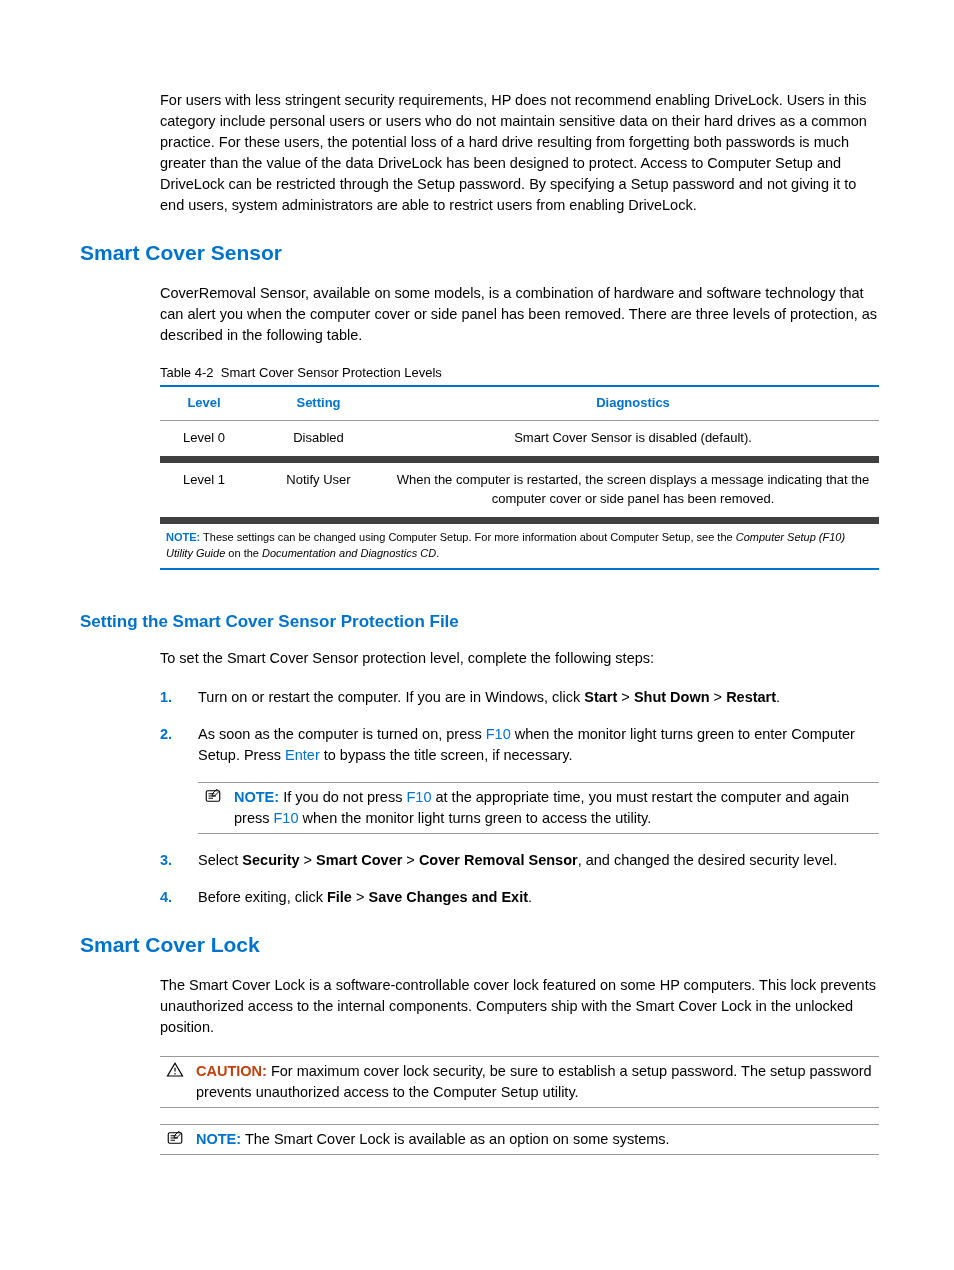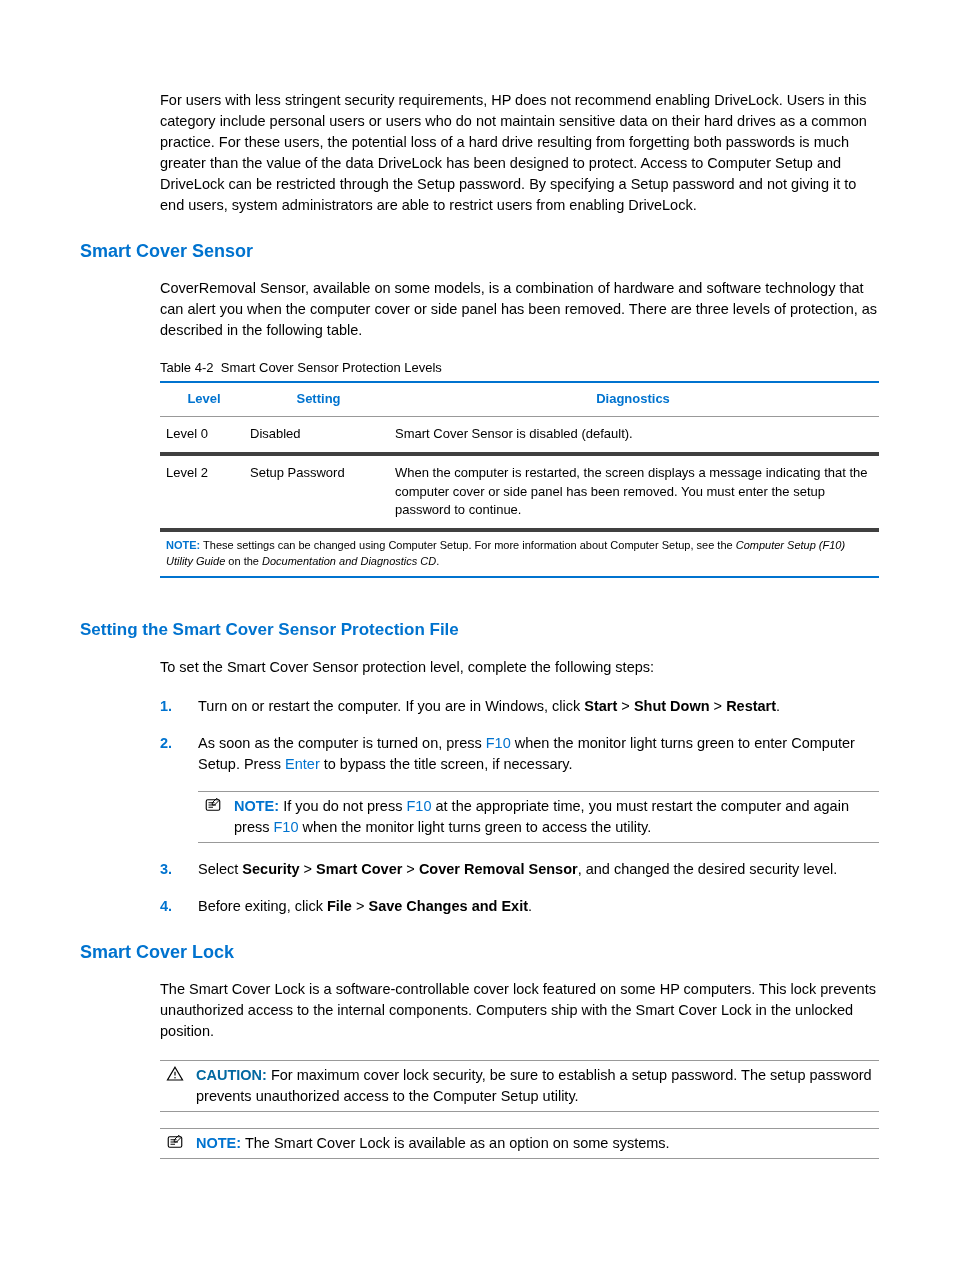--- a/index.html
+++ b/index.html
@@ -12,21 +12,21 @@
       width: 954px;
       margin: 0 auto;
       padding: 90px 75px 60px 80px;
     }
     .body-text {
       margin-left: 80px;
       margin-bottom: 18px;
     }
     h2.section-heading {
       color: #0073cf;
-      font-size: 18px;
+      font-size: 21px;
       font-weight: bold;
       margin-top: 22px;
       margin-bottom: 14px;
     }
     h3.subsection-heading {
       color: #0073cf;
       font-size: 17px;
       font-weight: bold;
       margin-top: 40px;
       margin-bottom: 14px;
@@ -48,21 +48,22 @@
       text-align: center;
       color: #0073cf;
       font-weight: bold;
       padding: 7px 8px 7px 0;
       border-bottom: 1px solid #999;
       margin-left: 25px;
     }
     table.levels td {
       padding: 8px 8px 8px 0;
       vertical-align: top;
-      border-bottom: 4px solid #404040;
+      border-bottom: 7px solid #404040;
+      text-align: center;
     }
     table.levels th:nth-child(1), table.levels td:nth-child(1) { width: 90px; padding-left: 6px;}
     table.levels th:nth-child(2), table.levels td:nth-child(2) { width: 145px; }
     .table-note {
       margin-left: 80px;
       font-size: 11px;
       padding: 6px 6px 6px 6px;
       border-bottom: 2px solid #0073cf;
     }
     .table-note .note-label { font-weight: bold; color: #0073cf; }
@@ -99,21 +100,21 @@
       margin-left: 118px;
     }
     .callout .icon {
       position: absolute;
       left: 6px;
       top: 4px;
       width: 18px;
       height: 18px;
     }
     .callout .callout-label { font-weight: bold; color: #0073cf; }
-    .callout.caution .callout-label { color: #0369a1; }
+    .callout.caution .callout-label { color: #c2410c; }
   </style>
 </head>
 <body>
 
 <p class="body-text">For users with less stringent security requirements, HP does not recommend enabling DriveLock. Users in this category include personal users or users who do not maintain sensitive data on their hard drives as a common practice. For these users, the potential loss of a hard drive resulting from forgetting both passwords is much greater than the value of the data DriveLock has been designed to protect. Access to Computer Setup and DriveLock can be restricted through the Setup password. By specifying a Setup password and not giving it to end users, system administrators are able to restrict users from enabling DriveLock.</p>
 
 <h2 class="section-heading">Smart Cover Sensor</h2>
 
 <p class="body-text">CoverRemoval Sensor, available on some models, is a combination of hardware and software technology that can alert you when the computer cover or side panel has been removed. There are three levels of protection, as described in the following table.</p>
 
@@ -129,23 +130,23 @@
       <th>Diagnostics</th>
     </tr>
   </thead>
   <tbody>
     <tr>
       <td>Level 0</td>
       <td>Disabled</td>
       <td>Smart Cover Sensor is disabled (default).</td>
     </tr>
     <tr>
-      <td>Level 2</td>
-      <td>Setup Password</td>
-      <td>When the computer is restarted, the screen displays a message indicating that the computer cover or side panel has been removed. You must enter the setup password to continue.</td>
+      <td>Level 1</td>
+      <td>Notify User</td>
+      <td>When the computer is restarted, the screen displays a message indicating that the computer cover or side panel has been removed.</td>
     </tr>
   </tbody>
 </table>
 
 <div class="table-note">
   <span class="note-label">NOTE:</span>
   <span>These settings can be changed using Computer Setup. For more information about Computer Setup, see the </span><span class="italic">Computer Setup (F10) Utility Guide</span><span> on the </span><span class="italic">Documentation and Diagnostics CD</span><span>.</span>
 </div>
 
 <h3 class="subsection-heading">Setting the Smart Cover Sensor Protection File</h3>

